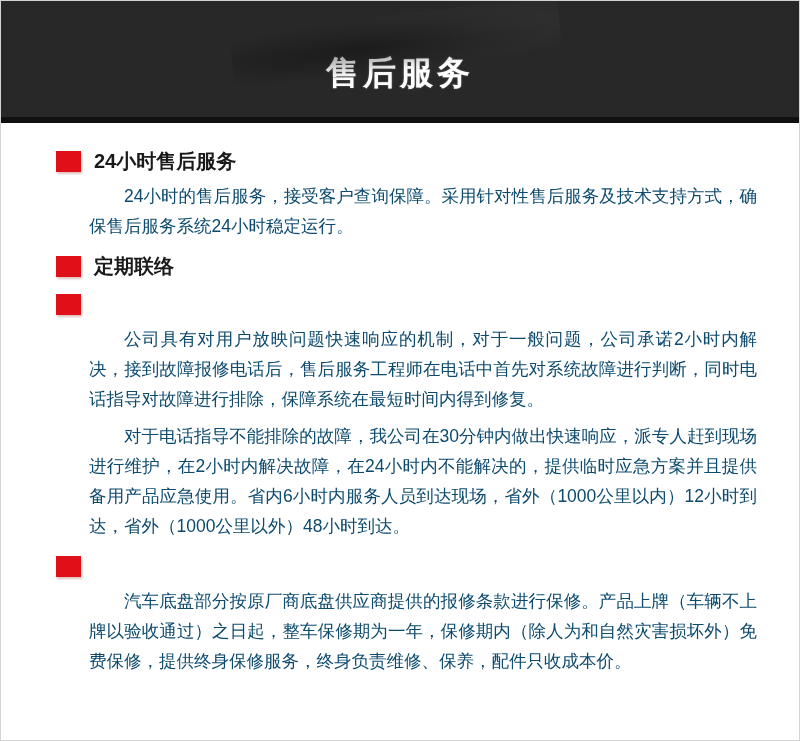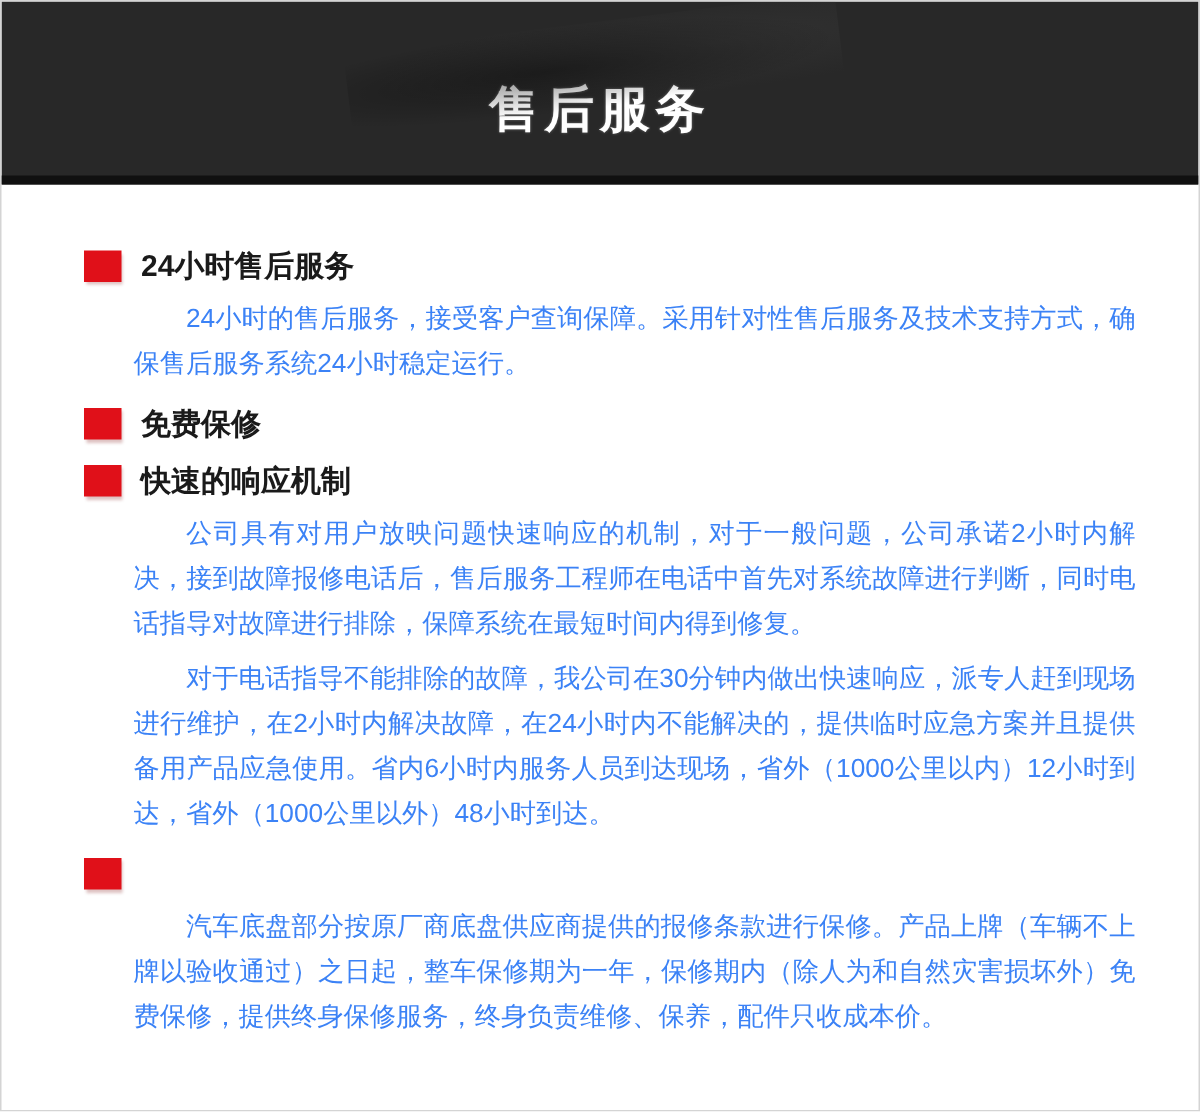--- a/index.html
+++ b/index.html
@@ -39,21 +39,21 @@
     transform: rotate(-7deg);
     background: radial-gradient(ellipse at 40% 50%, rgba(0,0,0,0.38), rgba(0,0,0,0.0) 70%),
                 radial-gradient(ellipse at 75% 40%, rgba(70,70,70,0.30), rgba(0,0,0,0.0) 65%);
     pointer-events: none;
   }
   .content {
     padding: 0 44px 0 55px;
     color: #303030;
   }
   .sec { margin-top: 13px; }
-  .sec:first-child { margin-top: 42px; }
+  .sec:first-child { margin-top: 26px; }
   .sec-head {
     display: flex;
     align-items: center;
     height: 25px;
   }
   .sq {
     flex: 0 0 auto;
     width: 25px;
     height: 21px;
     background: #e01019;
@@ -65,21 +65,21 @@
     font-weight: 700;
     color: #1a1a1a;
   }
   .para {
     margin: 7px 0 0 33px;
     width: 668px;
     font-size: 17.5px;
     line-height: 30px;
     text-indent: 2em;
     text-align: justify;
-    color: #3b82f6;
+    color: #0c4a6e;
   }
 </style>
 </head>
 <body>
 
 <div class="page">
 
   <header class="banner">
     <div class="watermark"></div>
     <h1 class="banner-title">售后服务</h1>
@@ -91,28 +91,27 @@
       <div class="sec-head">
         <span class="sq"></span>
         <span class="sec-title">24小时售后服务</span>
       </div>
       <p class="para">24小时的售后服务，接受客户查询保障。采用针对性售后服务及技术支持方式，确保售后服务系统24小时稳定运行。</p>
     </section>
 
     <section class="sec">
       <div class="sec-head">
         <span class="sq"></span>
-        <span class="sec-title">免费保修</span>
+        <span class="sec-title">定期联络</span>
       </div>
     </section>
 
     <section class="sec">
       <div class="sec-head">
         <span class="sq"></span>
-        <span class="sec-title">快速的响应机制</span>
       </div>
       <p class="para">公司具有对用户放映问题快速响应的机制，对于一般问题，公司承诺2小时内解决，接到故障报修电话后，售后服务工程师在电话中首先对系统故障进行判断，同时电话指导对故障进行排除，保障系统在最短时间内得到修复。</p>
       <p class="para">对于电话指导不能排除的故障，我公司在30分钟内做出快速响应，派专人赶到现场进行维护，在2小时内解决故障，在24小时内不能解决的，提供临时应急方案并且提供备用产品应急使用。省内6小时内服务人员到达现场，省外（1000公里以内）12小时到达，省外（1000公里以外）48小时到达。</p>
     </section>
 
     <section class="sec">
       <div class="sec-head">
         <span class="sq"></span>
       </div>
       <p class="para">汽车底盘部分按原厂商底盘供应商提供的报修条款进行保修。产品上牌（车辆不上牌以验收通过）之日起，整车保修期为一年，保修期内（除人为和自然灾害损坏外）免费保修，提供终身保修服务，终身负责维修、保养，配件只收成本价。</p>

